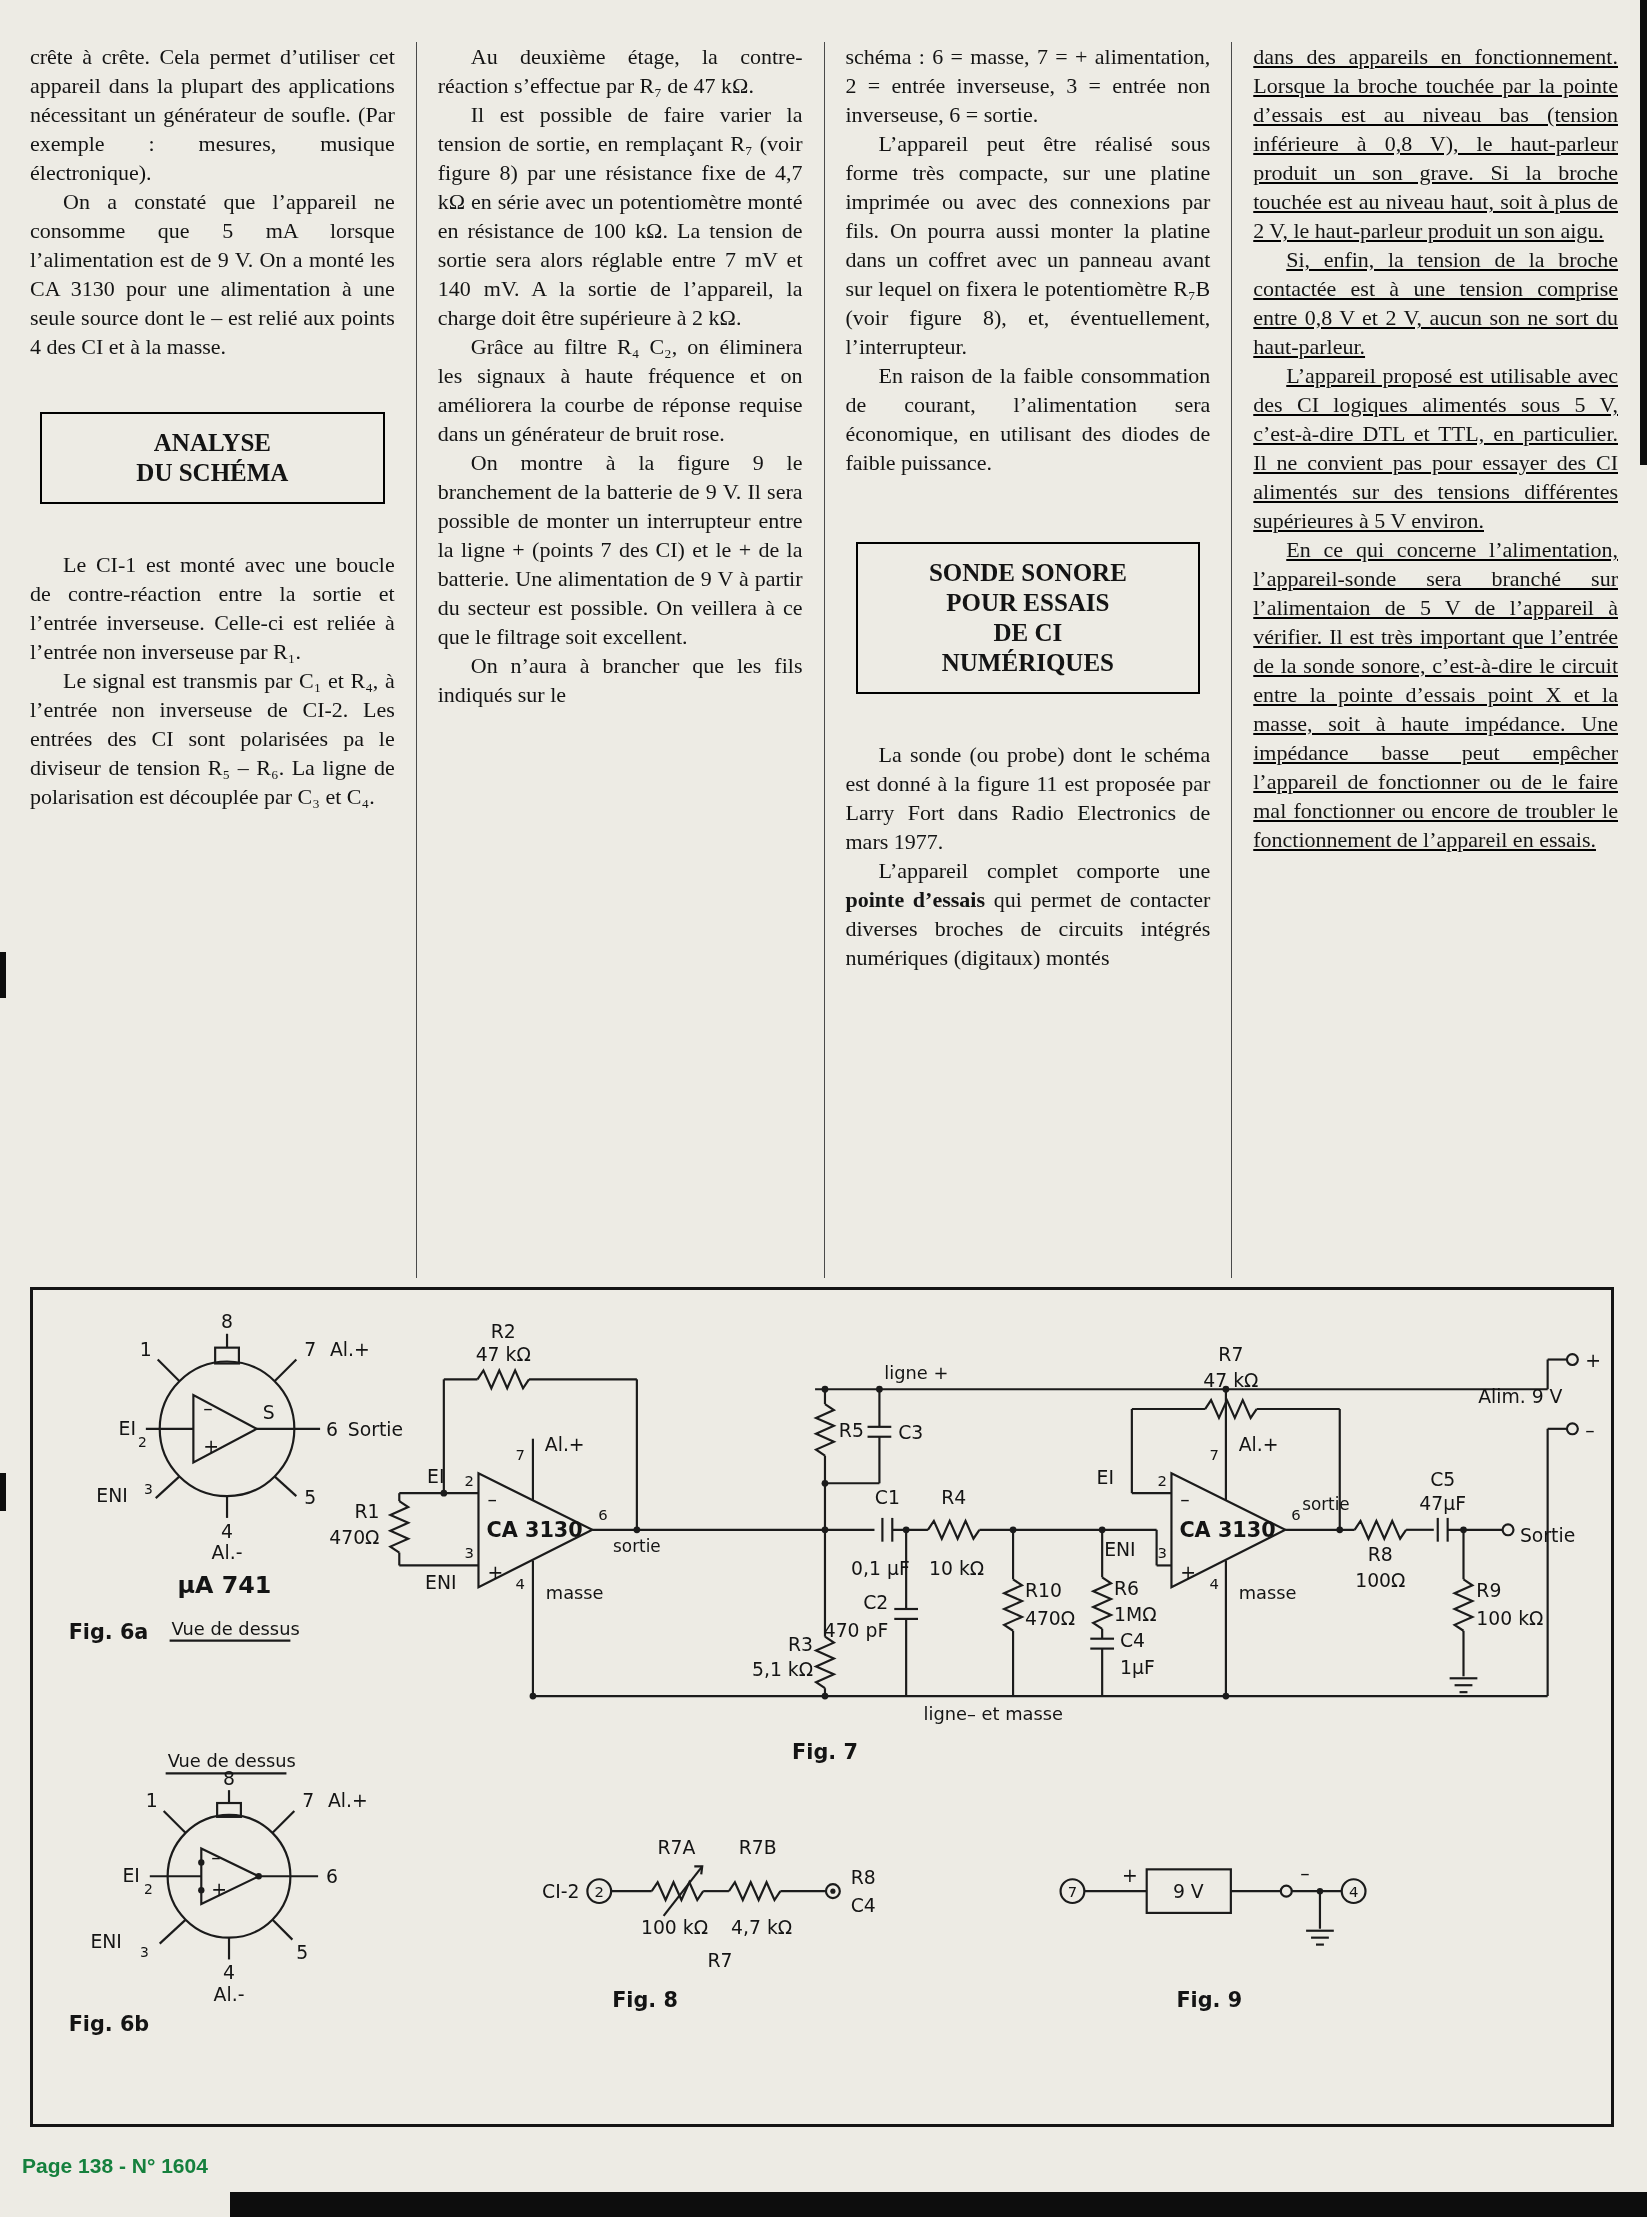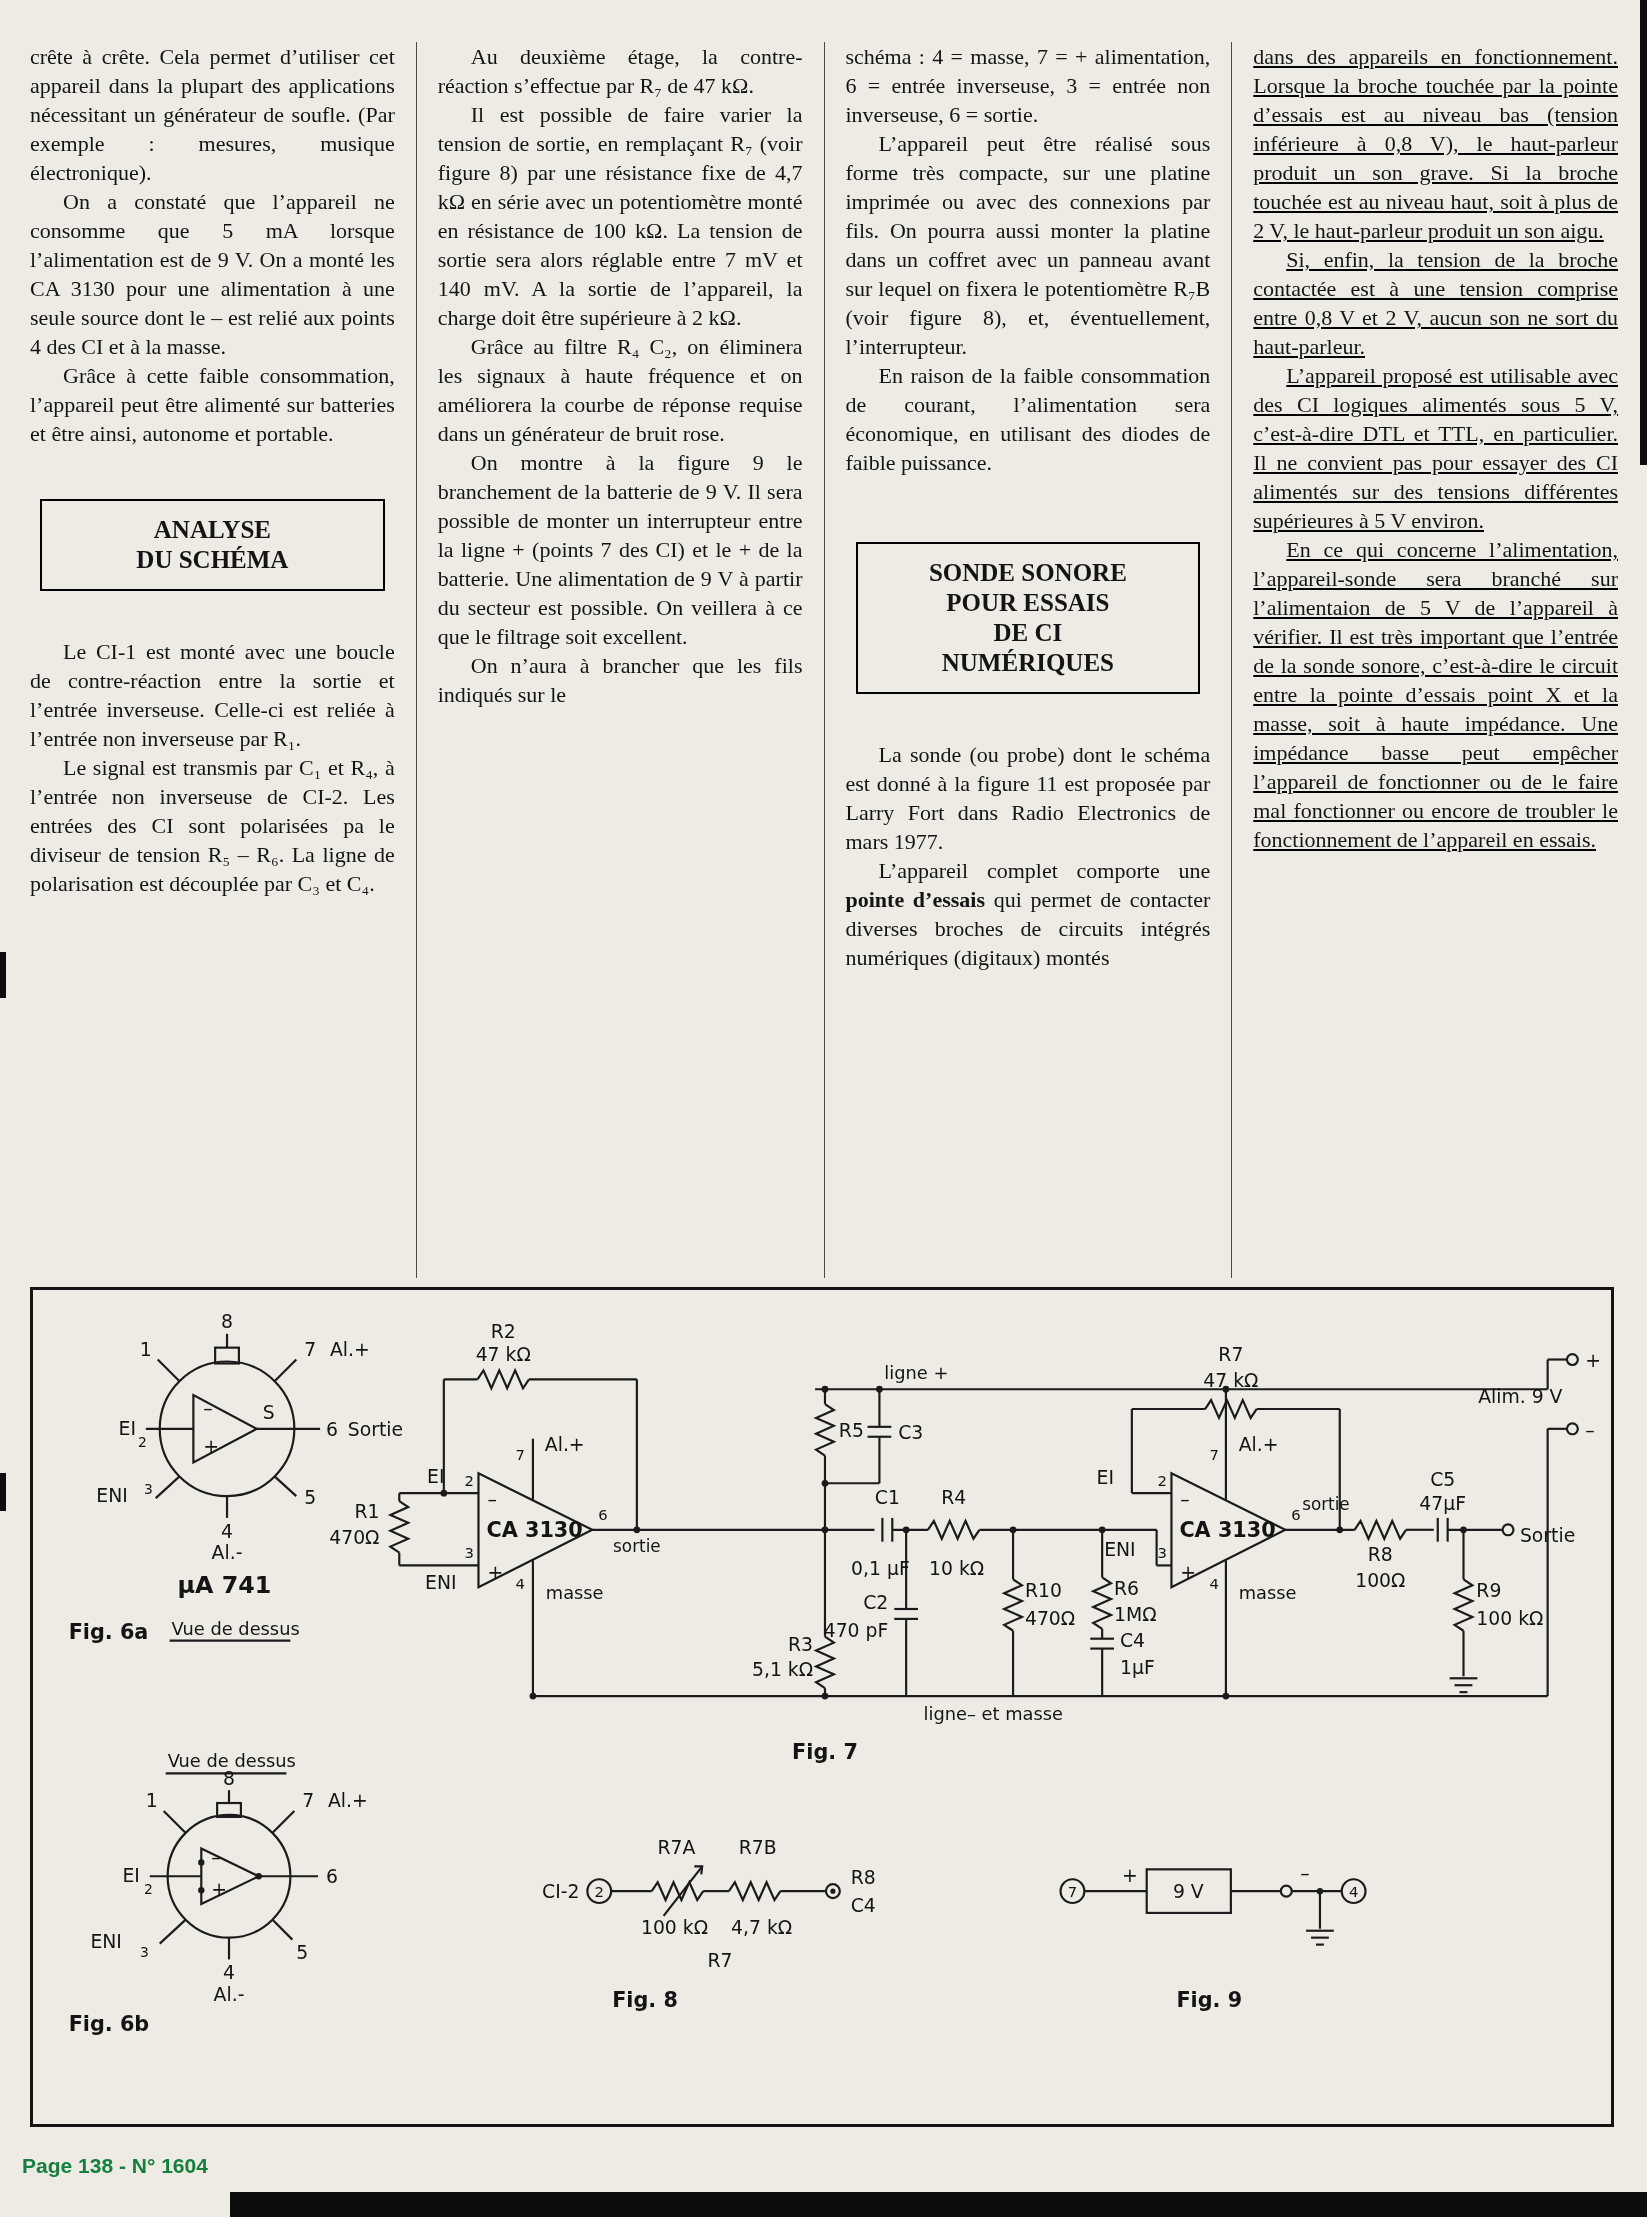--- a/index.html
+++ b/index.html
@@ -37,39 +37,38 @@
 </head>
 <body>
 
 <div class="page">
 
   <div class="columns">
 
     <div class="col">
       <p class="ni">crête à crête. Cela permet d’utiliser cet appareil dans la plupart des applications nécessitant un générateur de soufle. (Par exemple : mesures, musique électronique).</p>
       <p>On a constaté que l’appareil ne consomme que 5 mA lorsque l’alimentation est de 9 V. On a monté les CA 3130 pour une alimentation à une seule source dont le – est relié aux points 4 des CI et à la masse.</p>
-      <p>Grâce à cette faible consommation, l’appareil peut être alimenté sur batteries et être ainsi, autonome et portable.</p>
       <div class="hbox">
         <div>ANALYSE</div>
         <div>DU SCHÉMA</div>
       </div>
       <p>Le CI-1 est monté avec une boucle de contre-réaction entre la sortie et l’entrée inverseuse. Celle-ci est reliée à l’entrée non inverseuse par R₁.</p>
       <p>Le signal est transmis par C₁ et R₄, à l’entrée non inverseuse de CI-2. Les entrées des CI sont polarisées pa le diviseur de tension R₅ – R₆. La ligne de polarisation est découplée par C₃ et C₄.</p>
     </div>
 
     <div class="col">
       <p>Au deuxième étage, la contre-réaction s’effectue par R₇ de 47 kΩ.</p>
       <p>Il est possible de faire varier la tension de sortie, en remplaçant R₇ (voir figure 8) par une résistance fixe de 4,7 kΩ en série avec un potentiomètre monté en résistance de 100 kΩ. La tension de sortie sera alors réglable entre 7 mV et 140 mV. A la sortie de l’appareil, la charge doit être supérieure à 2 kΩ.</p>
       <p>Grâce au filtre R₄ C₂, on éliminera les signaux à haute fréquence et on améliorera la courbe de réponse requise dans un générateur de bruit rose.</p>
       <p>On montre à la figure 9 le branchement de la batterie de 9 V. Il sera possible de monter un interrupteur entre la ligne + (points 7 des CI) et le + de la batterie. Une alimentation de 9 V à partir du secteur est possible. On veillera à ce que le filtrage soit excellent.</p>
       <p>On n’aura à brancher que les fils indiqués sur le</p>
     </div>
 
     <div class="col">
-      <p class="ni">schéma : 4 = masse, 7 = + alimentation, 6 = entrée inverseuse, 3 = entrée non inverseuse, 6 = sortie.</p>
+      <p class="ni">schéma : 6 = masse, 7 = + alimentation, 2 = entrée inverseuse, 3 = entrée non inverseuse, 6 = sortie.</p>
       <p>L’appareil peut être réalisé sous forme très compacte, sur une platine imprimée ou avec des connexions par fils. On pourra aussi monter la platine dans un coffret avec un panneau avant sur lequel on fixera le potentiomètre R₇B (voir figure 8), et, éventuellement, l’interrupteur.</p>
       <p>En raison de la faible consommation de courant, l’alimentation sera économique, en utilisant des diodes de faible puissance.</p>
       <div class="hbox hbox2">
         <div>SONDE SONORE</div>
         <div>POUR ESSAIS</div>
         <div>DE CI</div>
         <div>NUMÉRIQUES</div>
       </div>
       <p>La sonde (ou probe) dont le schéma est donné à la figure 11 est proposée par Larry Fort dans Radio Electronics de mars 1977.</p>
       <p>

